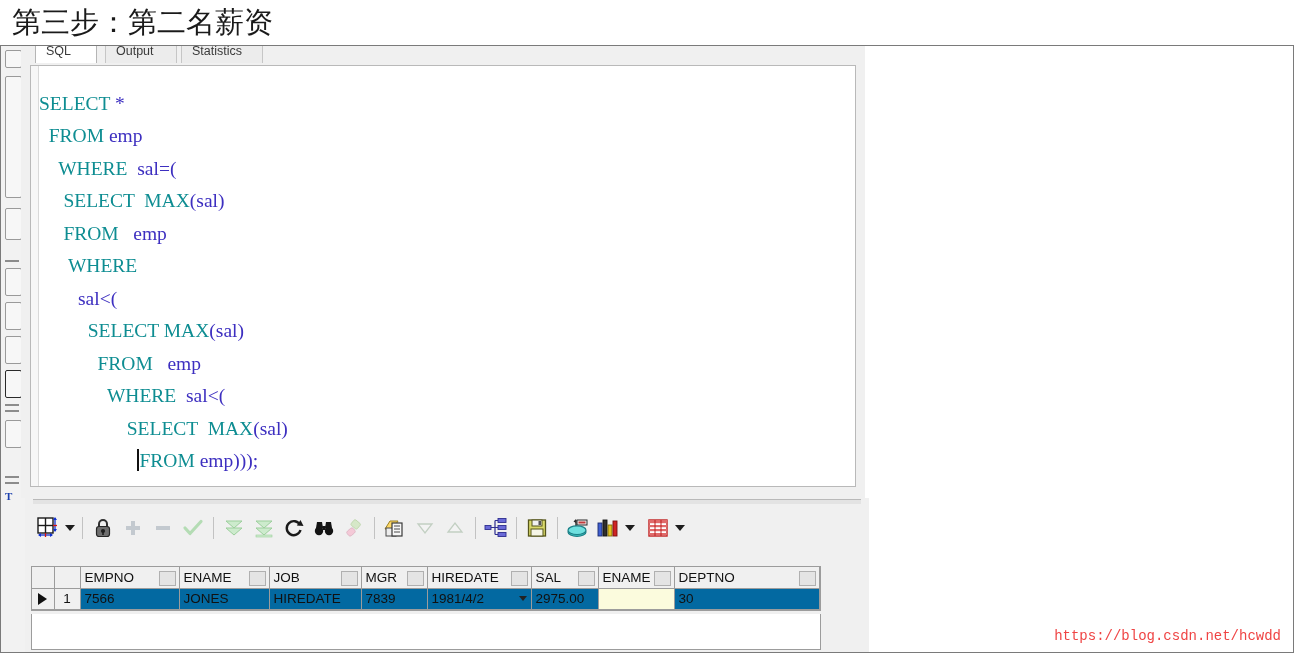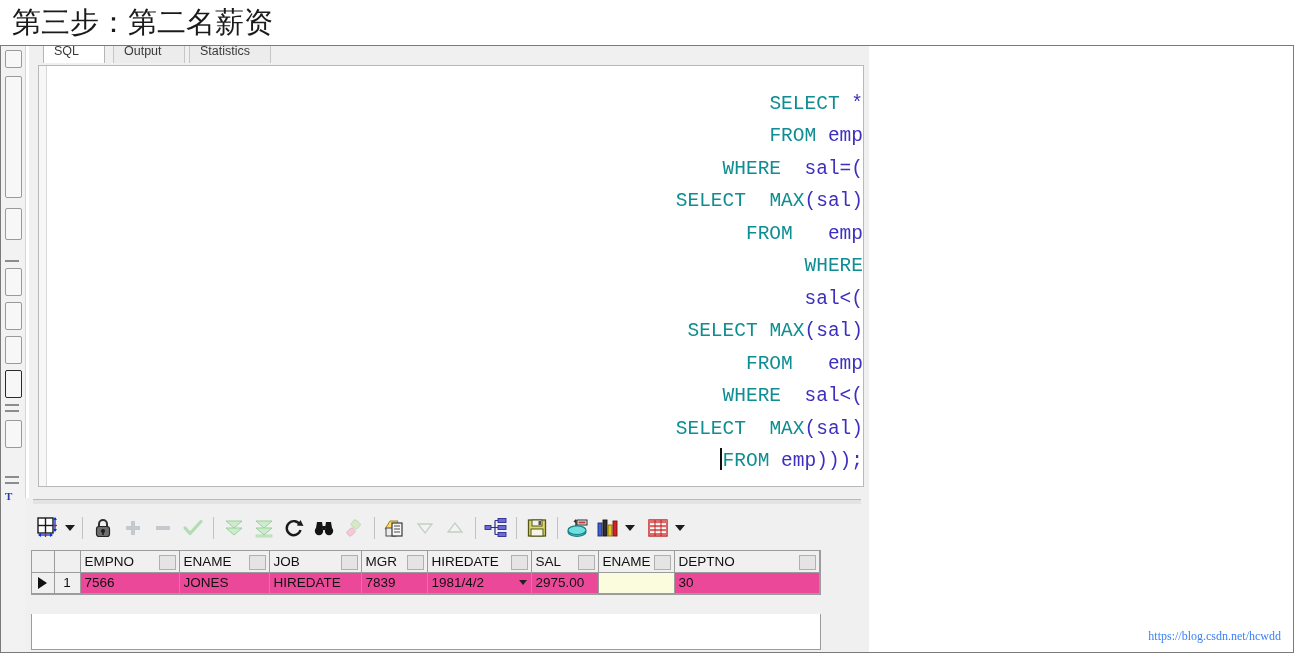--- a/index.html
+++ b/index.html
@@ -49,21 +49,21 @@
     position:absolute;left:4px;width:14px;height:2px;background:#8c8c8c;
   }
   #left-rail .tglyph{
     position:absolute;left:4px;font-size:11px;font-weight:bold;
     color:#1b3fae;font-family:"Liberation Serif",serif;
   }
 
   
   #editor-panel{
     position:absolute;
-    left:28px; top:0px;
+    left:20px; top:0px;
     width:844px; height:452px;
     background:#f0f0f0;
   }
   #tabstrip{
     position:absolute;left:0;top:0;width:844px;height:17px;
     background:#f0f0f0;
     overflow:hidden;
   }
   .tab{
     position:absolute;top:-9px;height:26px;
@@ -88,26 +88,25 @@
     box-sizing:border-box;
     overflow:hidden;
   }
   #gutter{
     position:absolute;left:0;top:0;width:7px;height:100%;
     background:#f7f7f7;border-right:1px solid #d9d9d9;
   }
   #code{
     position:absolute;
     left:8px; top:2px; right:0; bottom:0;
-    font-family:Liberation Mono, monospace;
+    font-family:Liberation Serif, serif;
     font-size:19.5px;
     line-height:32.5px;
     white-space:pre;
     color:#2e2e8f;
-    text-align:right;
   }
   .kw{color:#0e8d92;}
   .id{color:#3d2fc0;}
   .pn{color:#3d2fc0;}
   .caret{
     display:inline-block;
     width:0;border-left:2px solid #111;
     height:22px;vertical-align:-4px;margin:0 1px 0 0;
   }
 
@@ -146,23 +145,23 @@
   }
   .tb-sep i{display:block;width:1px;height:22px;background:#c2c2c2;}
   .tb-gap{width:6px;flex:0 0 auto;}
   .caretdown{
     width:0;height:0;border-left:5px solid transparent;border-right:5px solid transparent;
     border-top:6px solid #1d1d1d;
   }
 
   
   #grid{
-    position:absolute;left:6px;top:46px;
+    position:absolute;left:6px;top:62px;
     width:790px;
-    background:#ec4899;
+    background:#0369a1;
     border:1px solid #9c9c9c;
     box-sizing:border-box;
   }
   table.rs{border-collapse:collapse;width:100%;table-layout:fixed;}
   table.rs th,table.rs td{
     font-size:13.5px;
     font-family:"Liberation Sans",sans-serif;
     color:#111;
     height:21px;
     padding:0 4px;
@@ -206,22 +205,22 @@
     background:#ffffff;border-left:1px solid #9c9c9c;border-right:1px solid #9c9c9c;
     border-bottom:1px solid #9c9c9c;box-sizing:border-box;
   }
 
   
   #right-blank{
     position:absolute;left:868px;top:0;width:426px;height:608px;background:#ffffff;
   }
   #watermark{
     position:absolute;right:12px;bottom:8px;
-    font-size:12px;color:#3b82f6;
-    font-family:Liberation Serif, serif;
+    font-size:14px;color:#ef4444;
+    font-family:Liberation Mono, monospace;
     white-space:nowrap;
   }
 </style>
 </head>
 <body>
 
 <div id="page-title">第三步：第二名薪资</div>
 
 <div id="shot">
 

